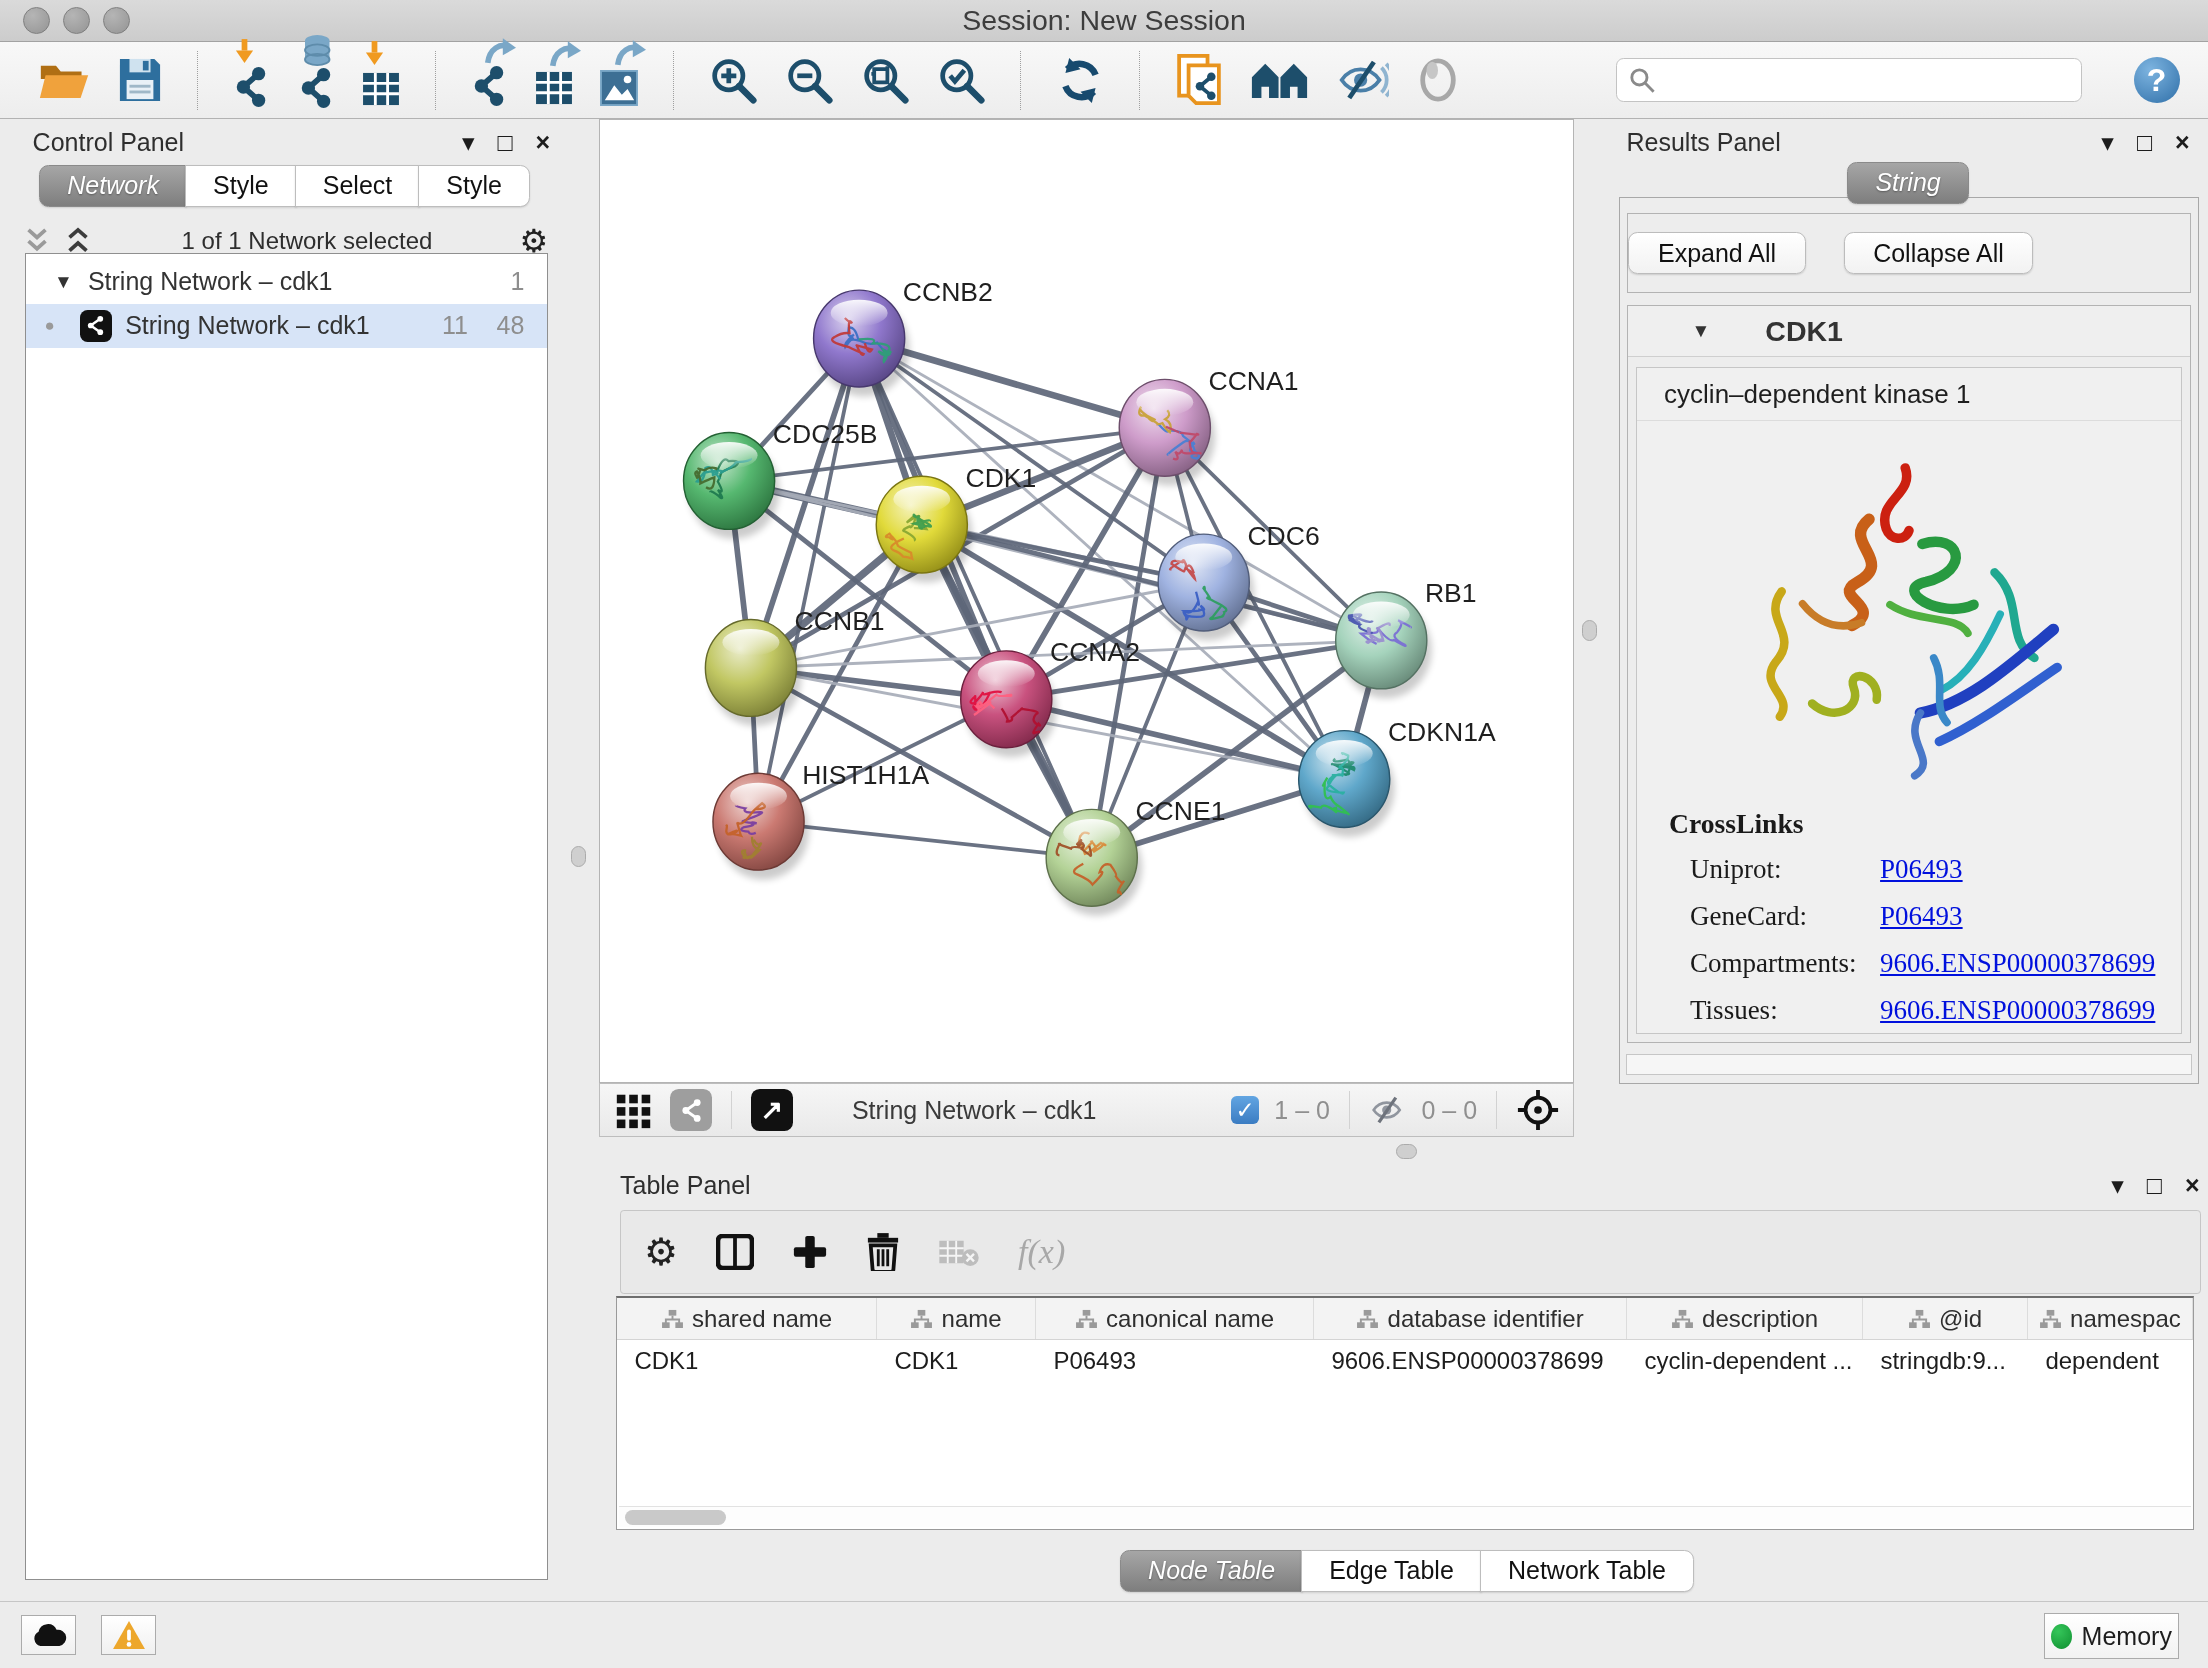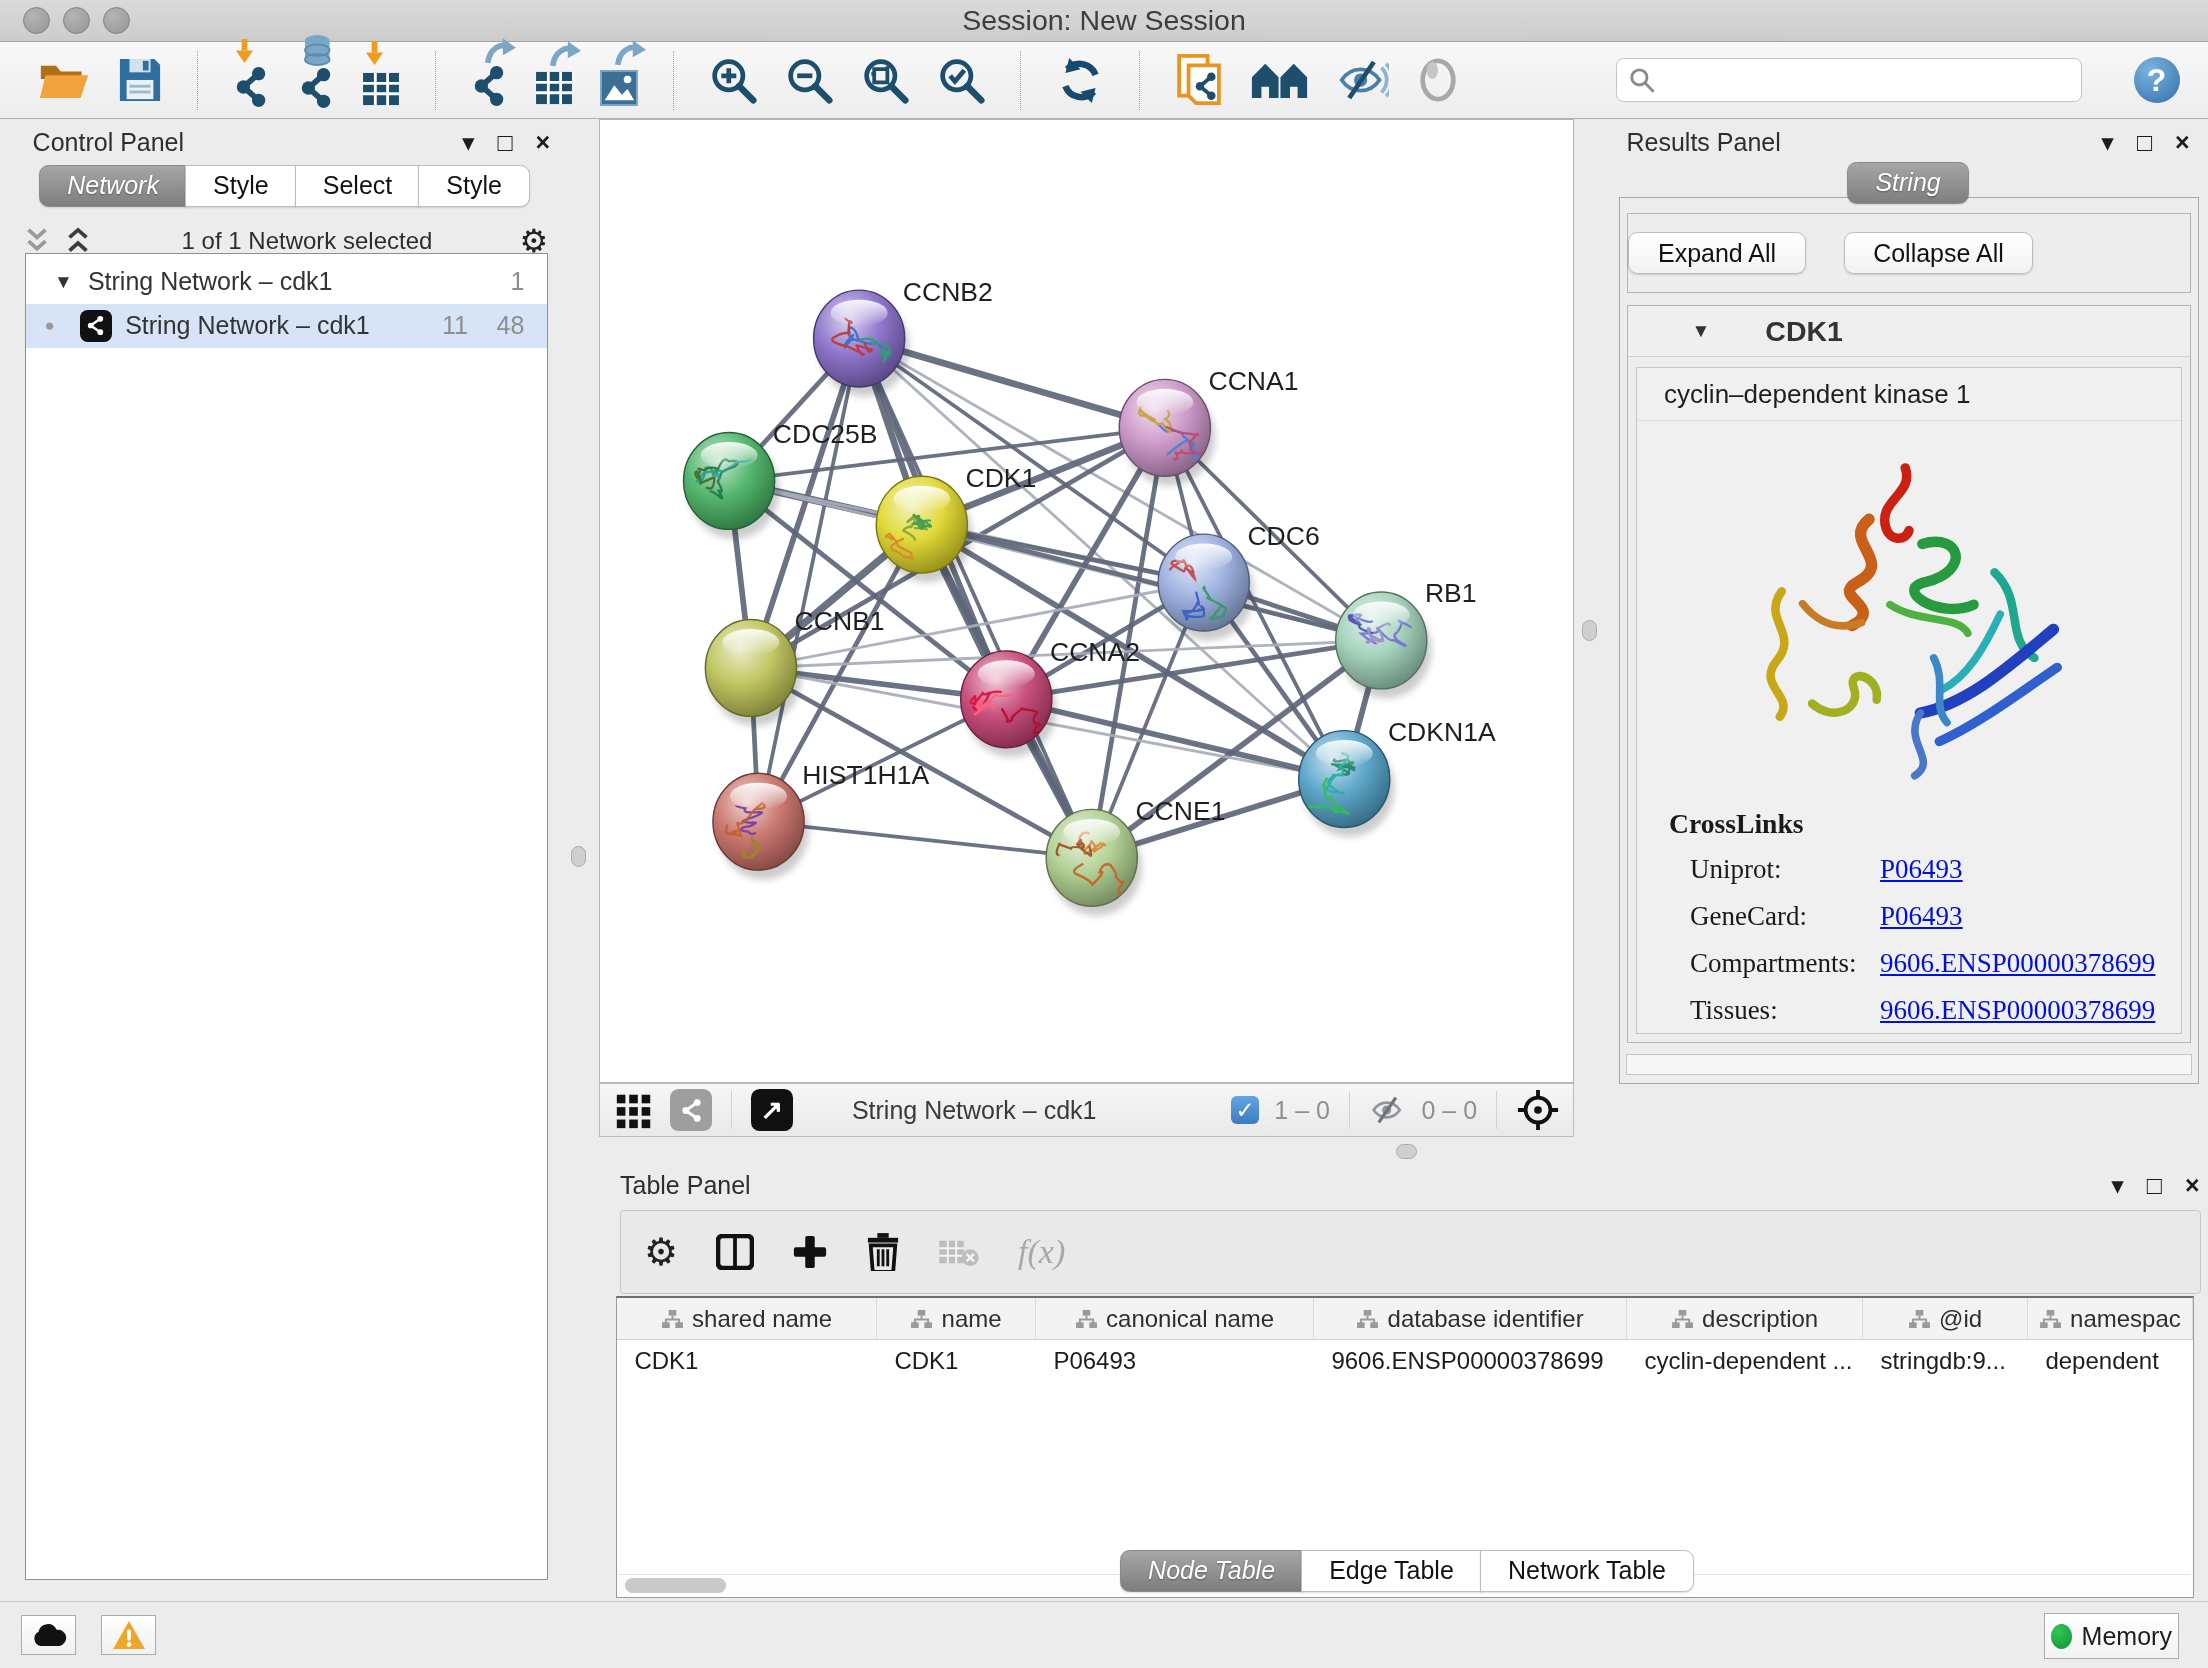--- a/index.html
+++ b/index.html
@@ -65,21 +65,21 @@
   .rp-inner { position:absolute; left:7.6px; right:7.6px; top:61px; bottom:7.6px; border:1.9px solid #c6c6c6; background:#f0f0f0; overflow:hidden; }
   .rp-desc { font-size:26px; color:#1e1e1e; padding:11.4px 0 9.5px 27px; border-bottom:1px solid #dcdcdc; }
   .crosslinks { font-family:"Liberation Serif", serif; font-size:27px; color:#1a1a1a; padding-left:32px; }
   .cl-grid { display:grid; grid-template-columns:190px auto; row-gap:16px; margin-top:13.3px; padding-left:21px; }
   .cl-grid a { color:#0010dd; text-decoration:underline; }
   .rp-scrollstrip { position:absolute; left:5.7px; right:5.7px; bottom:7.6px; height:21px; background:#f6f6f6; border:1px solid #c6c6c6; }
 
   
   .table-panel { left:605px; top:1170px; width:1604px; height:425px; }
   .tp-toolbox { position:absolute; left:15px; right:7.6px; top:40px; height:84px; background:#e9e9e9; border:1.9px solid #c6c6c6; border-radius:3.8px; display:flex; align-items:center; gap:38px; padding-left:23px; }
-  .tp-table { position:absolute; left:11.4px; right:15px; top:126px; height:302px; background:#fff; border:1.9px solid #9a9a9a; border-top:2.9px solid #6e6e6e; }
+  .tp-table { position:absolute; left:11.4px; right:15px; top:126px; height:234px; background:#fff; border:1.9px solid #9a9a9a; border-top:2.9px solid #6e6e6e; }
   .tp-hrow { display:grid; grid-template-columns:260px 159px 278px 313px 236px 165px 1fr; height:42px; background:#f3f3f3; border-bottom:1.9px solid #d4d4d4; }
   .tp-hcell { display:flex; align-items:center; justify-content:center; gap:9.5px; font-size:24px; color:#2e2e2e; border-right:1.9px solid #dcdcdc; overflow:hidden; white-space:nowrap; }
   .tp-drow { display:grid; grid-template-columns:260px 159px 278px 313px 236px 165px 1fr; height:42px; }
   .tp-dcell { display:flex; align-items:center; font-size:24px; color:#1d1d1d; padding-left:17px; overflow:hidden; white-space:nowrap; }
   .tp-scroll { position:absolute; left:1.9px; bottom:1.9px; height:21px; right:1.9px; background:#fdfdfd; border-top:1px solid #e2e2e2; }
   .tp-thumb { position:absolute; left:5.7px; top:2.9px; width:101px; height:15px; border-radius:7.6px; background:#c9c9c9; }
   .tp-tabs { position:absolute; left:0; right:0; top:380px; display:flex; justify-content:center;text-align:center; }
 
   
   .statusbar { left:0; top:1601px; width:2208px; height:68px; background:#ececec; border-top:1.9px solid #c6c6c6; }

